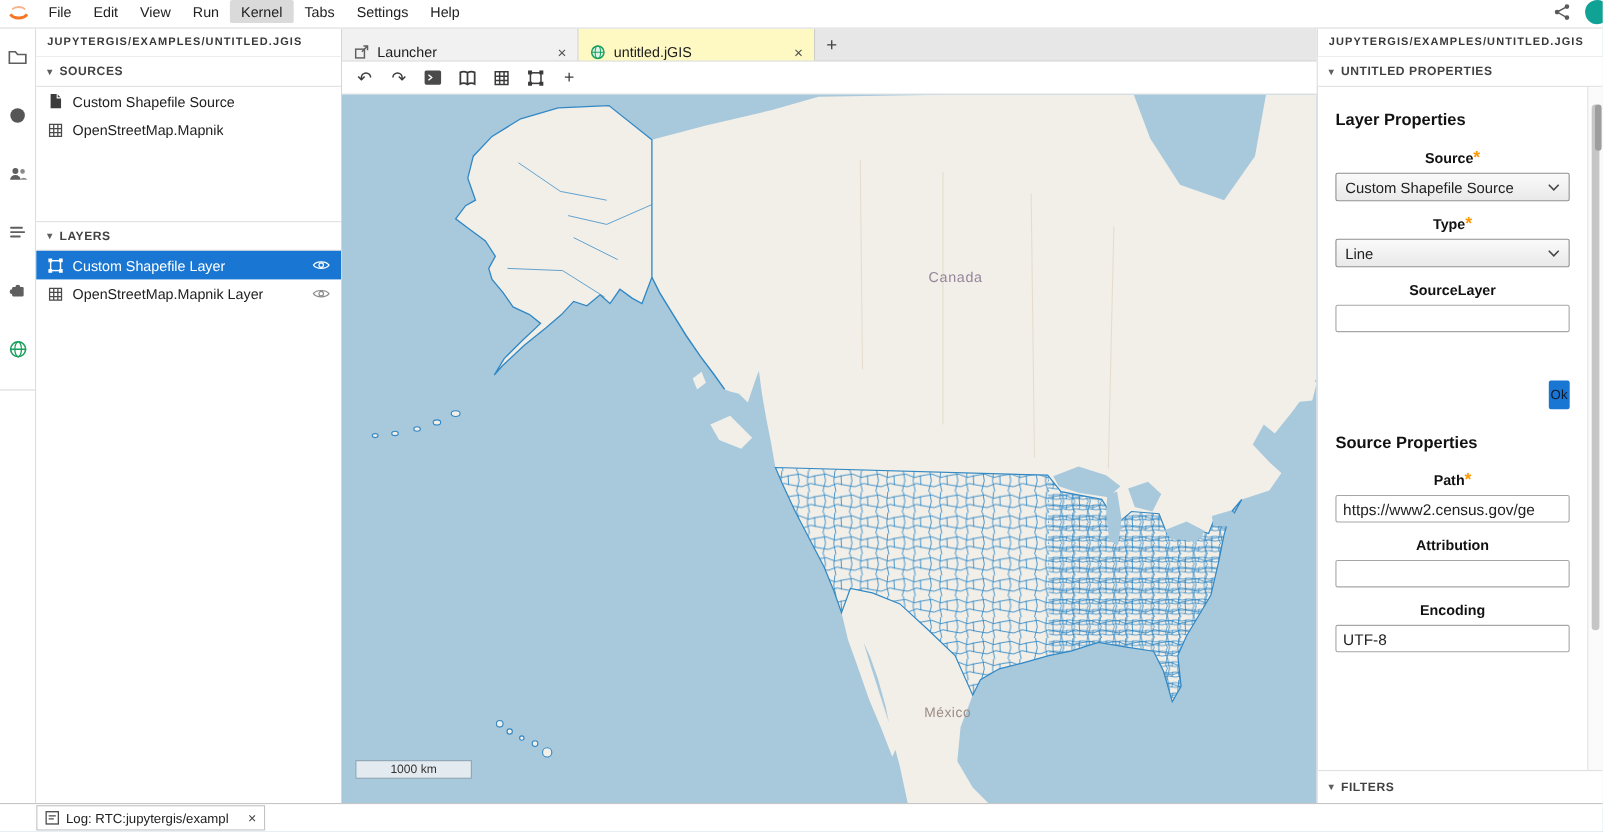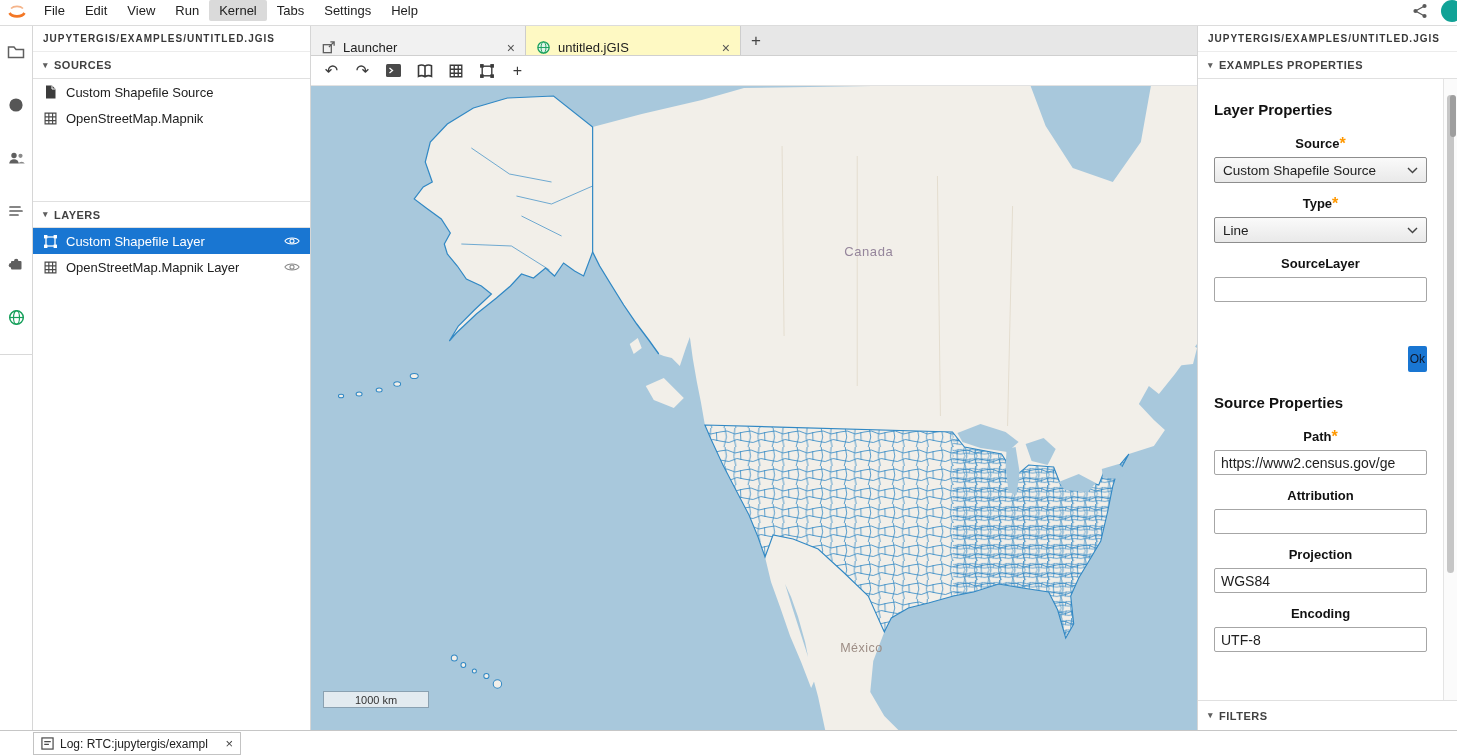--- a/index.html
+++ b/index.html
@@ -335,21 +335,21 @@
       <div class="scalebar">
         <span>1000 km</span>
       </div>
     </div>
   </div>
 
   <div class="rightpanel">
     <div class="panel-breadcrumb">JUPYTERGIS/EXAMPLES/UNTITLED.JGIS</div>
     <div class="section-header">
       <span class="caret">▾</span>
-      <span>EXAMPLES PROPERTIES</span>
+      <span>UNTITLED PROPERTIES</span>
     </div>
 
     <div class="rp-scroll">
       <div class="rp-title">Layer Properties</div>
 
       <div class="field">
         <div class="field-label-row">
           <span>Source</span>
           <span class="req">*</span>
         </div>
@@ -396,26 +396,20 @@
         <input class="text-input" value="https://www2.census.gov/ge" style="">
       </div>
 
       <div class="field">
         <div class="field-label-row">
           <span>Attribution</span>
         </div>
         <input class="text-input" value="" style="">
       </div>
 
-      <div class="field">
-        <div class="field-label-row">
-          <span>Projection</span>
-        </div>
-        <input class="text-input" value="WGS84" style="">
-      </div>
 
       <div class="field">
         <div class="field-label-row">
           <span>Encoding</span>
         </div>
         <input class="text-input" value="UTF-8" style="">
       </div>
     </div>
 
     <div class="rp-scrolltrack">

